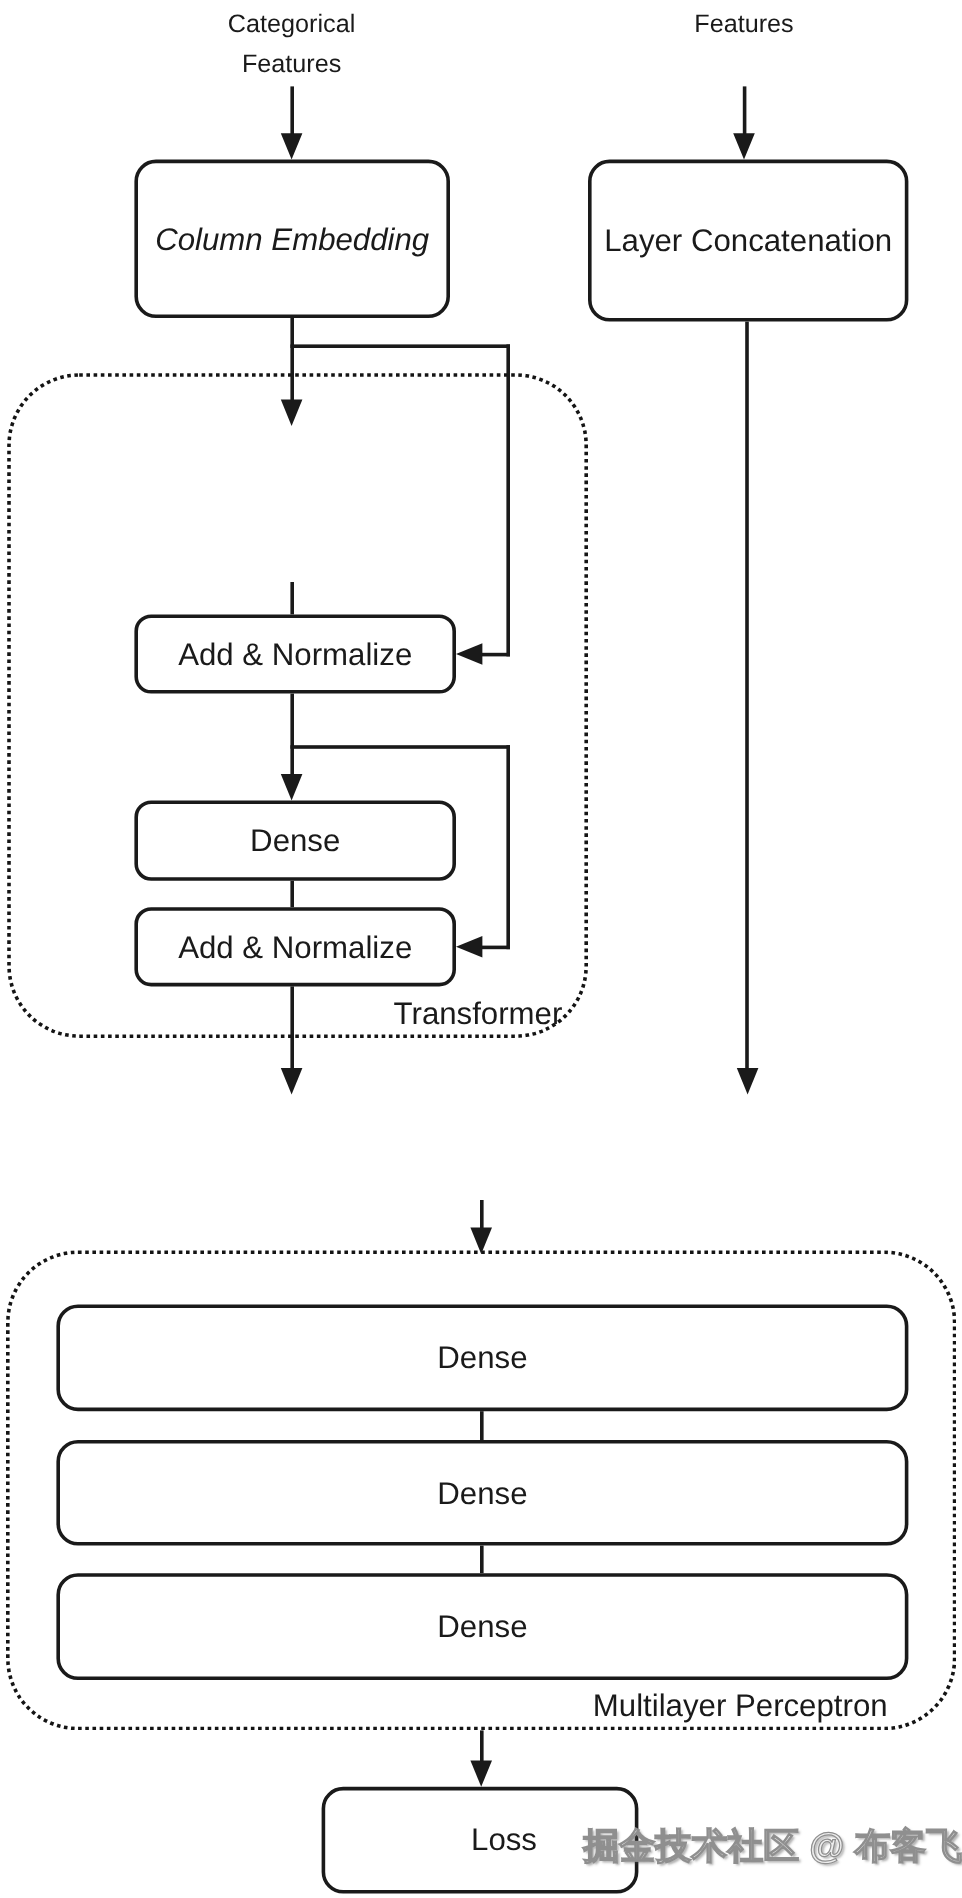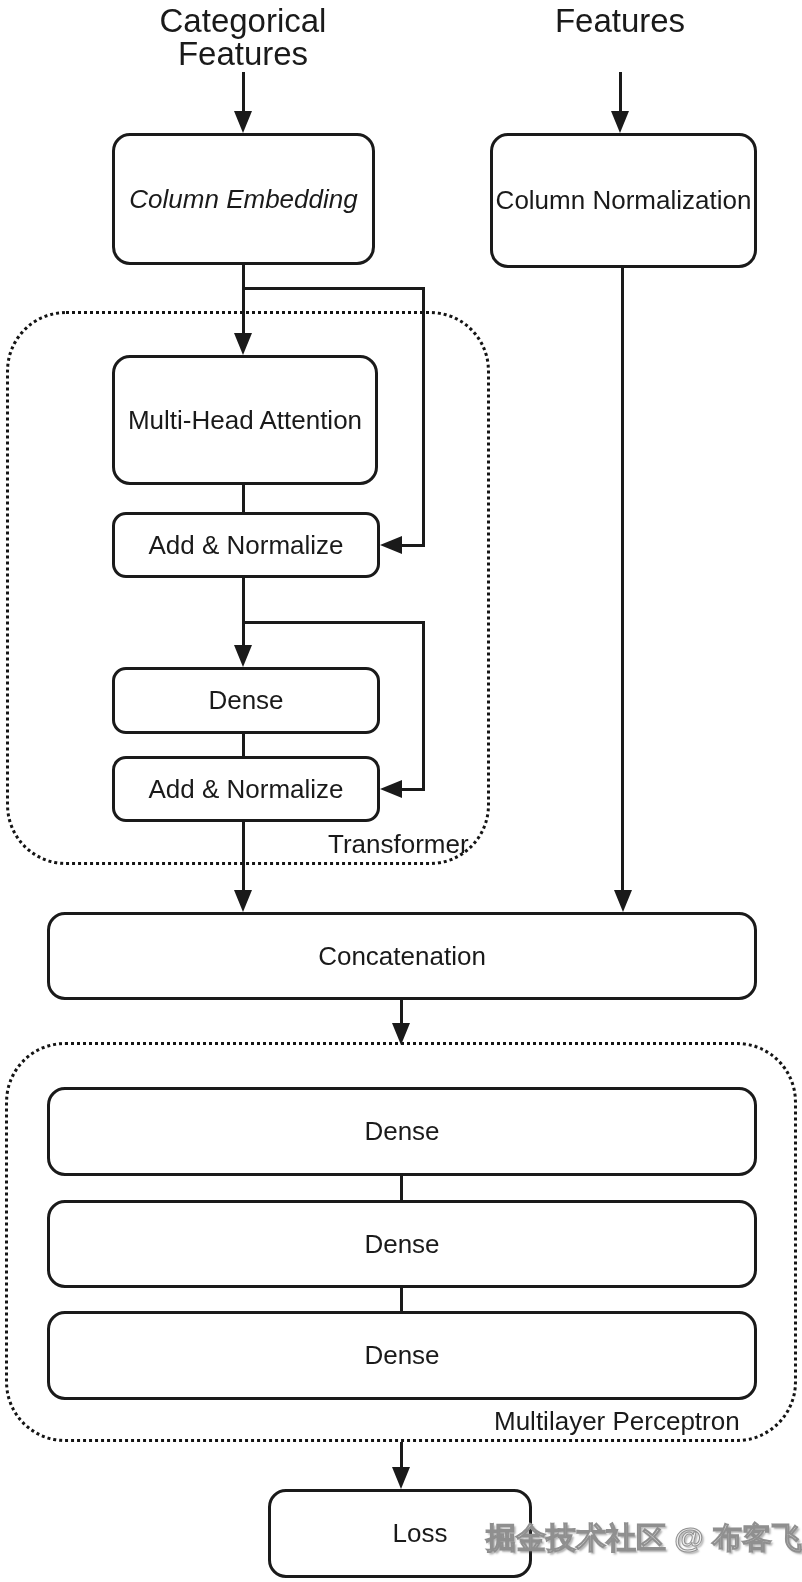--- a/index.html
+++ b/index.html
@@ -8,21 +8,21 @@
     width:802px;height:1582px;
     background:#ffffff;
     font-family:"Liberation Sans", sans-serif;
     color:#1a1a1a;
     overflow:hidden;
   }
   
   .flow-label{
     position:absolute;
     text-align:center;
-    font-size:33px;
+    font-size:21px;
     line-height:33px;
     color:#1a1a1a;
     z-index:4;
   }
   
   .node{
     position:absolute;
     background:#ffffff;
     border:3px solid #1a1a1a;
     border-radius:18px;
@@ -139,42 +139,36 @@
   <div class="vline" style="left:400px;top:1288px;height:23px;"></div>
 
   <div class="vline" style="left:400px;top:1442px;height:27px;"></div>
   <div class="arrow-down" style="left:392px;top:1467px;"></div>
 
   <div class="node" style="left:112px;top:133px;width:263px;height:132px;font-style:italic;">
     <span>Column Embedding</span>
   </div>
 
   <div class="node" style="left:490px;top:133px;width:267px;height:135px;">
-    <span>Column Normalization</span>
+    <span>Layer Concatenation</span>
   </div>
 
-  <div class="node" style="left:112px;top:355px;width:266px;height:130px;">
-    <span>Multi-Head Attention</span>
-  </div>
 
   <div class="node small" style="left:112px;top:512px;width:268px;height:66px;">
     <span>Add &amp; Normalize</span>
   </div>
 
   <div class="node small" style="left:112px;top:667px;width:268px;height:67px;">
     <span>Dense</span>
   </div>
 
   <div class="node small" style="left:112px;top:756px;width:268px;height:66px;">
     <span>Add &amp; Normalize</span>
   </div>
 
-  <div class="node" style="left:47px;top:912px;width:710px;height:88px;">
-    <span>Concatenation</span>
-  </div>
 
   <div class="node" style="left:47px;top:1087px;width:710px;height:89px;">
     <span>Dense</span>
   </div>
 
   <div class="node" style="left:47px;top:1200px;width:710px;height:88px;">
     <span>Dense</span>
   </div>
 
   <div class="node" style="left:47px;top:1311px;width:710px;height:89px;">

